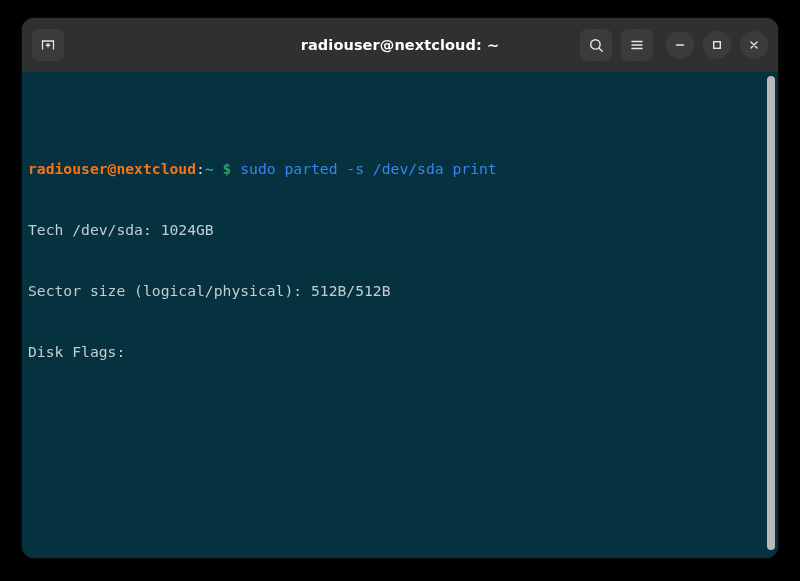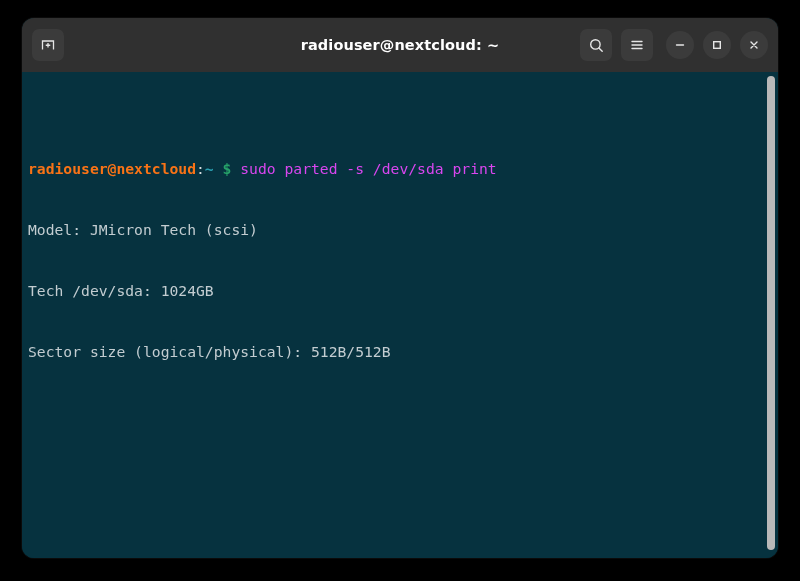--- a/index.html
+++ b/index.html
@@ -104,21 +104,21 @@
     white-space: pre;
     color: #c3cdd1;
   }
   .line { height: 20.3px; }
   .blank { height: 20.3px; }
 
   .p-user { color: #f97316; font-weight: bold; }
   .p-colon { color: #d8dee1; }
   .p-path { color: #2aa1b3; font-weight: bold; }
   .p-dollar { color: #26a269; font-weight: bold; }
-  .cmd { color: #d946ef; margin-top: 43px; }
+  .cmd { color: #3b82f6; margin-top: 43px; }
   .out { color: #c3cdd1; }
 
   
   .scrollbar-track {
     position: absolute;
     top: 0;
     right: 0;
     width: 14px;
     height: 100%;
     background: transparent;
@@ -185,23 +185,23 @@
       </div>
 
     </div>
   </div>
 
   <div class="term">
     <div class="term-inner">
 
       
       <div class="line"><span class="p-user">radiouser@nextcloud</span><span class="p-colon">:</span><span class="p-path">~</span><span class="p-colon"> </span><span class="p-dollar">$</span><span class="cmd"> </span><span class="cmd">sudo parted -s /dev/sda print</span></div>
-      <div class="line out">Model: JMicron Tech (scsi)</div>
       <div class="line out">Tech /dev/sda: 1024GB</div>
       <div class="line out">Sector size (logical/physical): 512B/512B</div>
+      <div class="line out">Disk Flags:</div>
       <div class="blank"></div>
       
       
       
 
       
       
       
       
       

